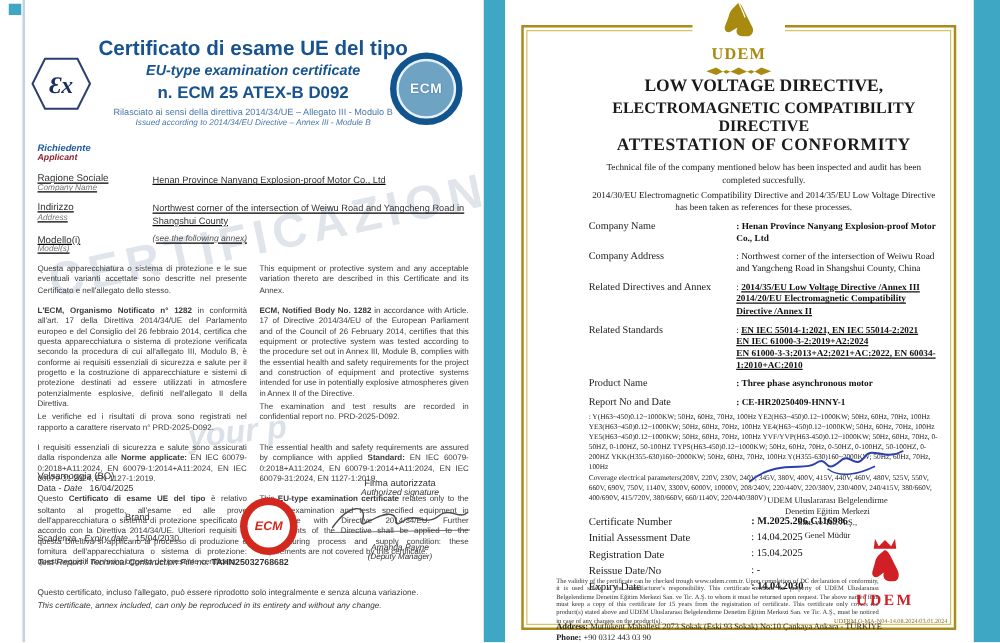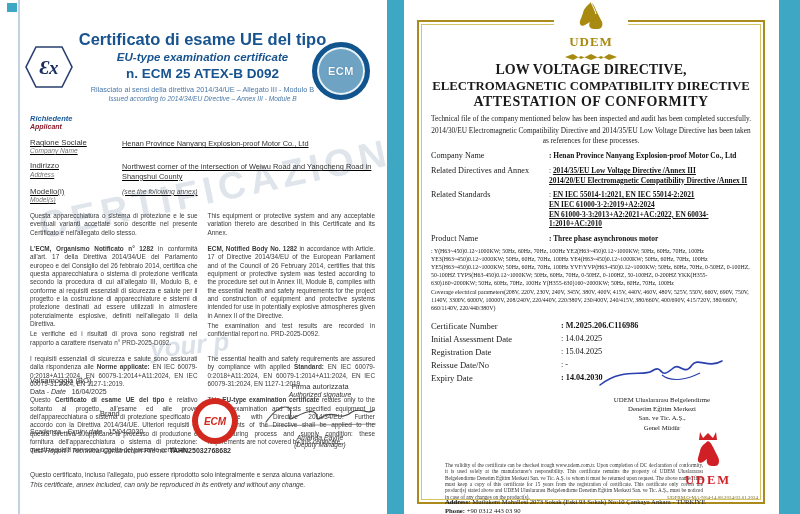--- a/index.html
+++ b/index.html
@@ -74,21 +74,21 @@
   .lc-footer .en{display:block;font-size:6.6px;font-style:italic;color:#3a3a3a;}
 
   
   .right-cert{position:absolute;left:404px;top:0;width:375px;height:514px;background:#fff;
     font-family:"Liberation Serif",serif;overflow:hidden;}
   .gold-frame{position:absolute;left:13px;top:20px;right:14px;bottom:10px;border:2px solid #ab8b1c;}
   .gold-frame-inner{position:absolute;inset:2px;border:1px solid #d6c363;pointer-events:none;}
   .udem-top-logo{position:absolute;left:50%;transform:translateX(-50%);top:-21px;width:74px;height:58px;
     background:#fff;z-index:4;text-align:center;}
   .udem-top-logo .word{font-size:13px;font-weight:bold;color:#a98a10;letter-spacing:1px;line-height:1;}
-  .rc-body{position:absolute;inset:0;padding:40px 12px 0 12px;z-index:3;}
+  .rc-body{position:absolute;inset:0;padding:40px 12px 0 12px;z-index:3;margin-left:40px;}
   .rc-title{ text-align:center;color:#1a1a1a;font-weight:bold;}
   .rc-title .l1{font-size:14px;line-height:1.2;}
   .rc-title .l2{font-size:12.8px;line-height:1.2;}
   .rc-title .l3{font-size:14px;line-height:1.2;letter-spacing:.5px;}
   .rc-sub{margin-top:3px;text-align:center;font-size:7.3px;color:#222;line-height:1.3;}
 
   .rc-rows{margin-top:6px;}
   .rc-row{display:flex;margin-top:5px;}
   .rc-label{flex:0 0 118px;font-size:8.2px;color:#1a1a1a;}
   .rc-val{flex:1;font-size:7.4px;color:#111;line-height:1.3;}
@@ -265,39 +265,47 @@
         </div>
         <div class="rc-sub">Technical file of the company mentioned below has been inspected and audit has been completed succesfully.</div>
         <div class="rc-sub">2014/30/EU Electromagnetic Compatibility Directive and 2014/35/EU Low Voltage Directive has been taken as references for these processes.</div>
 
         <div class="rc-rows">
           <div class="rc-row">
             <div class="rc-label">Company Name</div>
             <div class="rc-val bold">Henan Province Nanyang Explosion-proof Motor Co., Ltd</div>
           </div>
           <div class="rc-row">
+            <div class="rc-label">Company Address</div>
+            <div class="rc-val">Northwest corner of the intersection of Weiwu Road and Yangcheng Road in Shangshui County, China</div>
+          </div>
+          <div class="rc-row">
             <div class="rc-label">Related Directives and Annex</div>
             <div class="rc-val">
               <span class="vline">2014/35/EU Low Voltage Directive /Annex III</span>
               <span class="vline">2014/20/EU Electromagnetic Compatibility Directive /Annex II</span>
             </div>
           </div>
           <div class="rc-row">
             <div class="rc-label">Related Standards</div>
             <div class="rc-val">
               <span class="vline">EN IEC 55014-1:2021, EN IEC 55014-2:2021</span>
               <span class="vline">EN IEC 61000-3-2:2019+A2:2024</span>
               <span class="vline">EN 61000-3-3:2013+A2:2021+AC:2022, EN 60034-1:2010+AC:2010</span>
             </div>
           </div>
           <div class="rc-row">
             <div class="rc-label">Product Name</div>
             <div class="rc-val bold">Three phase asynchronous motor</div>
           </div>
           <div class="rc-row">
+            <div class="rc-label">Report No and Date</div>
+            <div class="rc-val bold">CE-HR20250409-HNNY-1</div>
+          </div>
+          <div class="rc-row">
             <div class="rc-val models">
               <span>Y(H63~450)0.12~1000KW; 50Hz, 60Hz, 70Hz, 100Hz YE2(H63~450)0.12~1000KW; 50Hz, 60Hz, 70Hz, 100Hz YE3(H63~450)0.12~1000KW; 50Hz, 60Hz, 70Hz, 100Hz YE4(H63~450)0.12~1000KW; 50Hz, 60Hz, 70Hz, 100Hz YE5(H63~450)0.12~1000KW; 50Hz, 60Hz, 70Hz, 100Hz YVF/YVP(H63-450)0.12~1000KW; 50Hz, 60Hz, 70Hz, 0-50HZ, 0-100HZ, 50-100HZ TYPS(H63-450)0.12~1000KW; 50Hz, 60Hz, 70Hz, 0-50HZ, 0-100HZ, 50-100HZ, 0-200HZ YKK(H355-630)160~2000KW; 50Hz, 60Hz, 70Hz, 100Hz Y(H355-630)160~2000KW; 50Hz, 60Hz, 70Hz, 100Hz</span>
               <span class="cov">Coverage electrical parameters(208V, 220V, 230V, 240V, 345V, 380V, 400V, 415V, 440V, 460V, 480V, 525V, 550V, 660V, 690V, 750V, 1140V, 3300V, 6000V, 10000V, 208/240V, 220/440V, 220/380V, 230/400V, 240/415V, 380/660V, 400/690V, 415/720V, 380/660V, 660/1140V, 220/440/380V)</span>
             </div>
           </div>
         </div>
 
         <div class="rc-cert-table">
           <div class="rc-crow">
             <div class="rc-clabel">Certificate Number</div>

